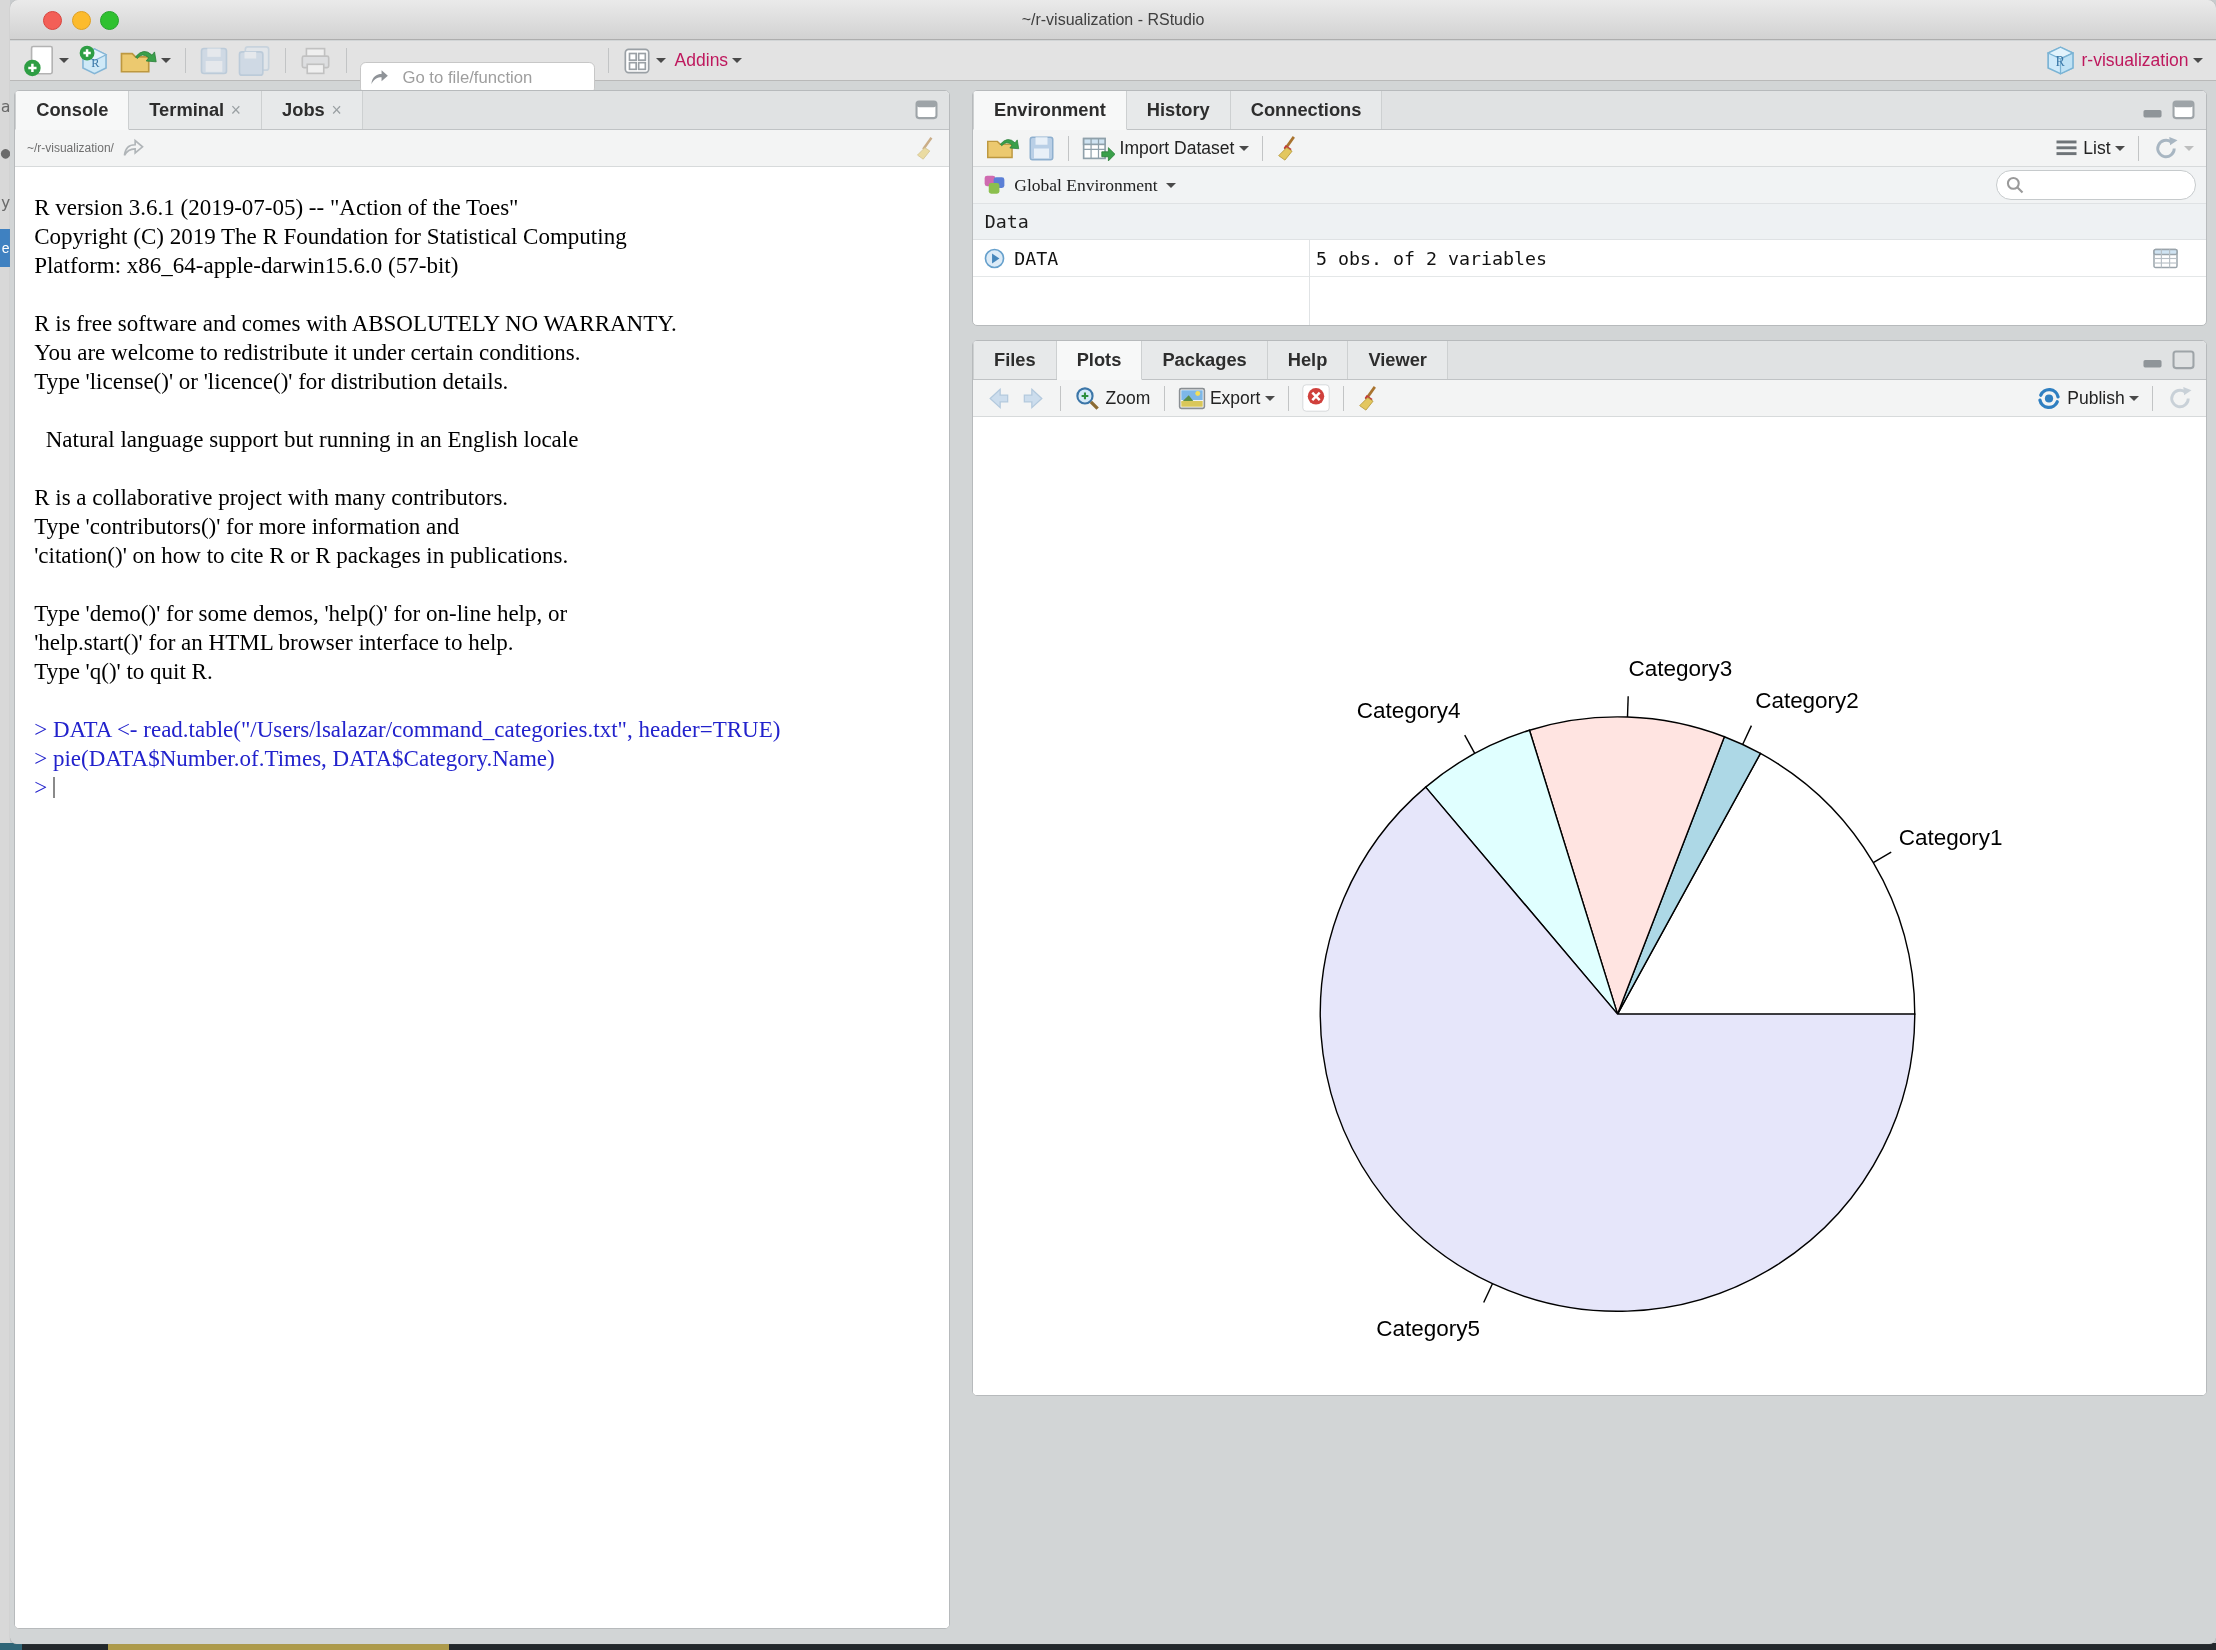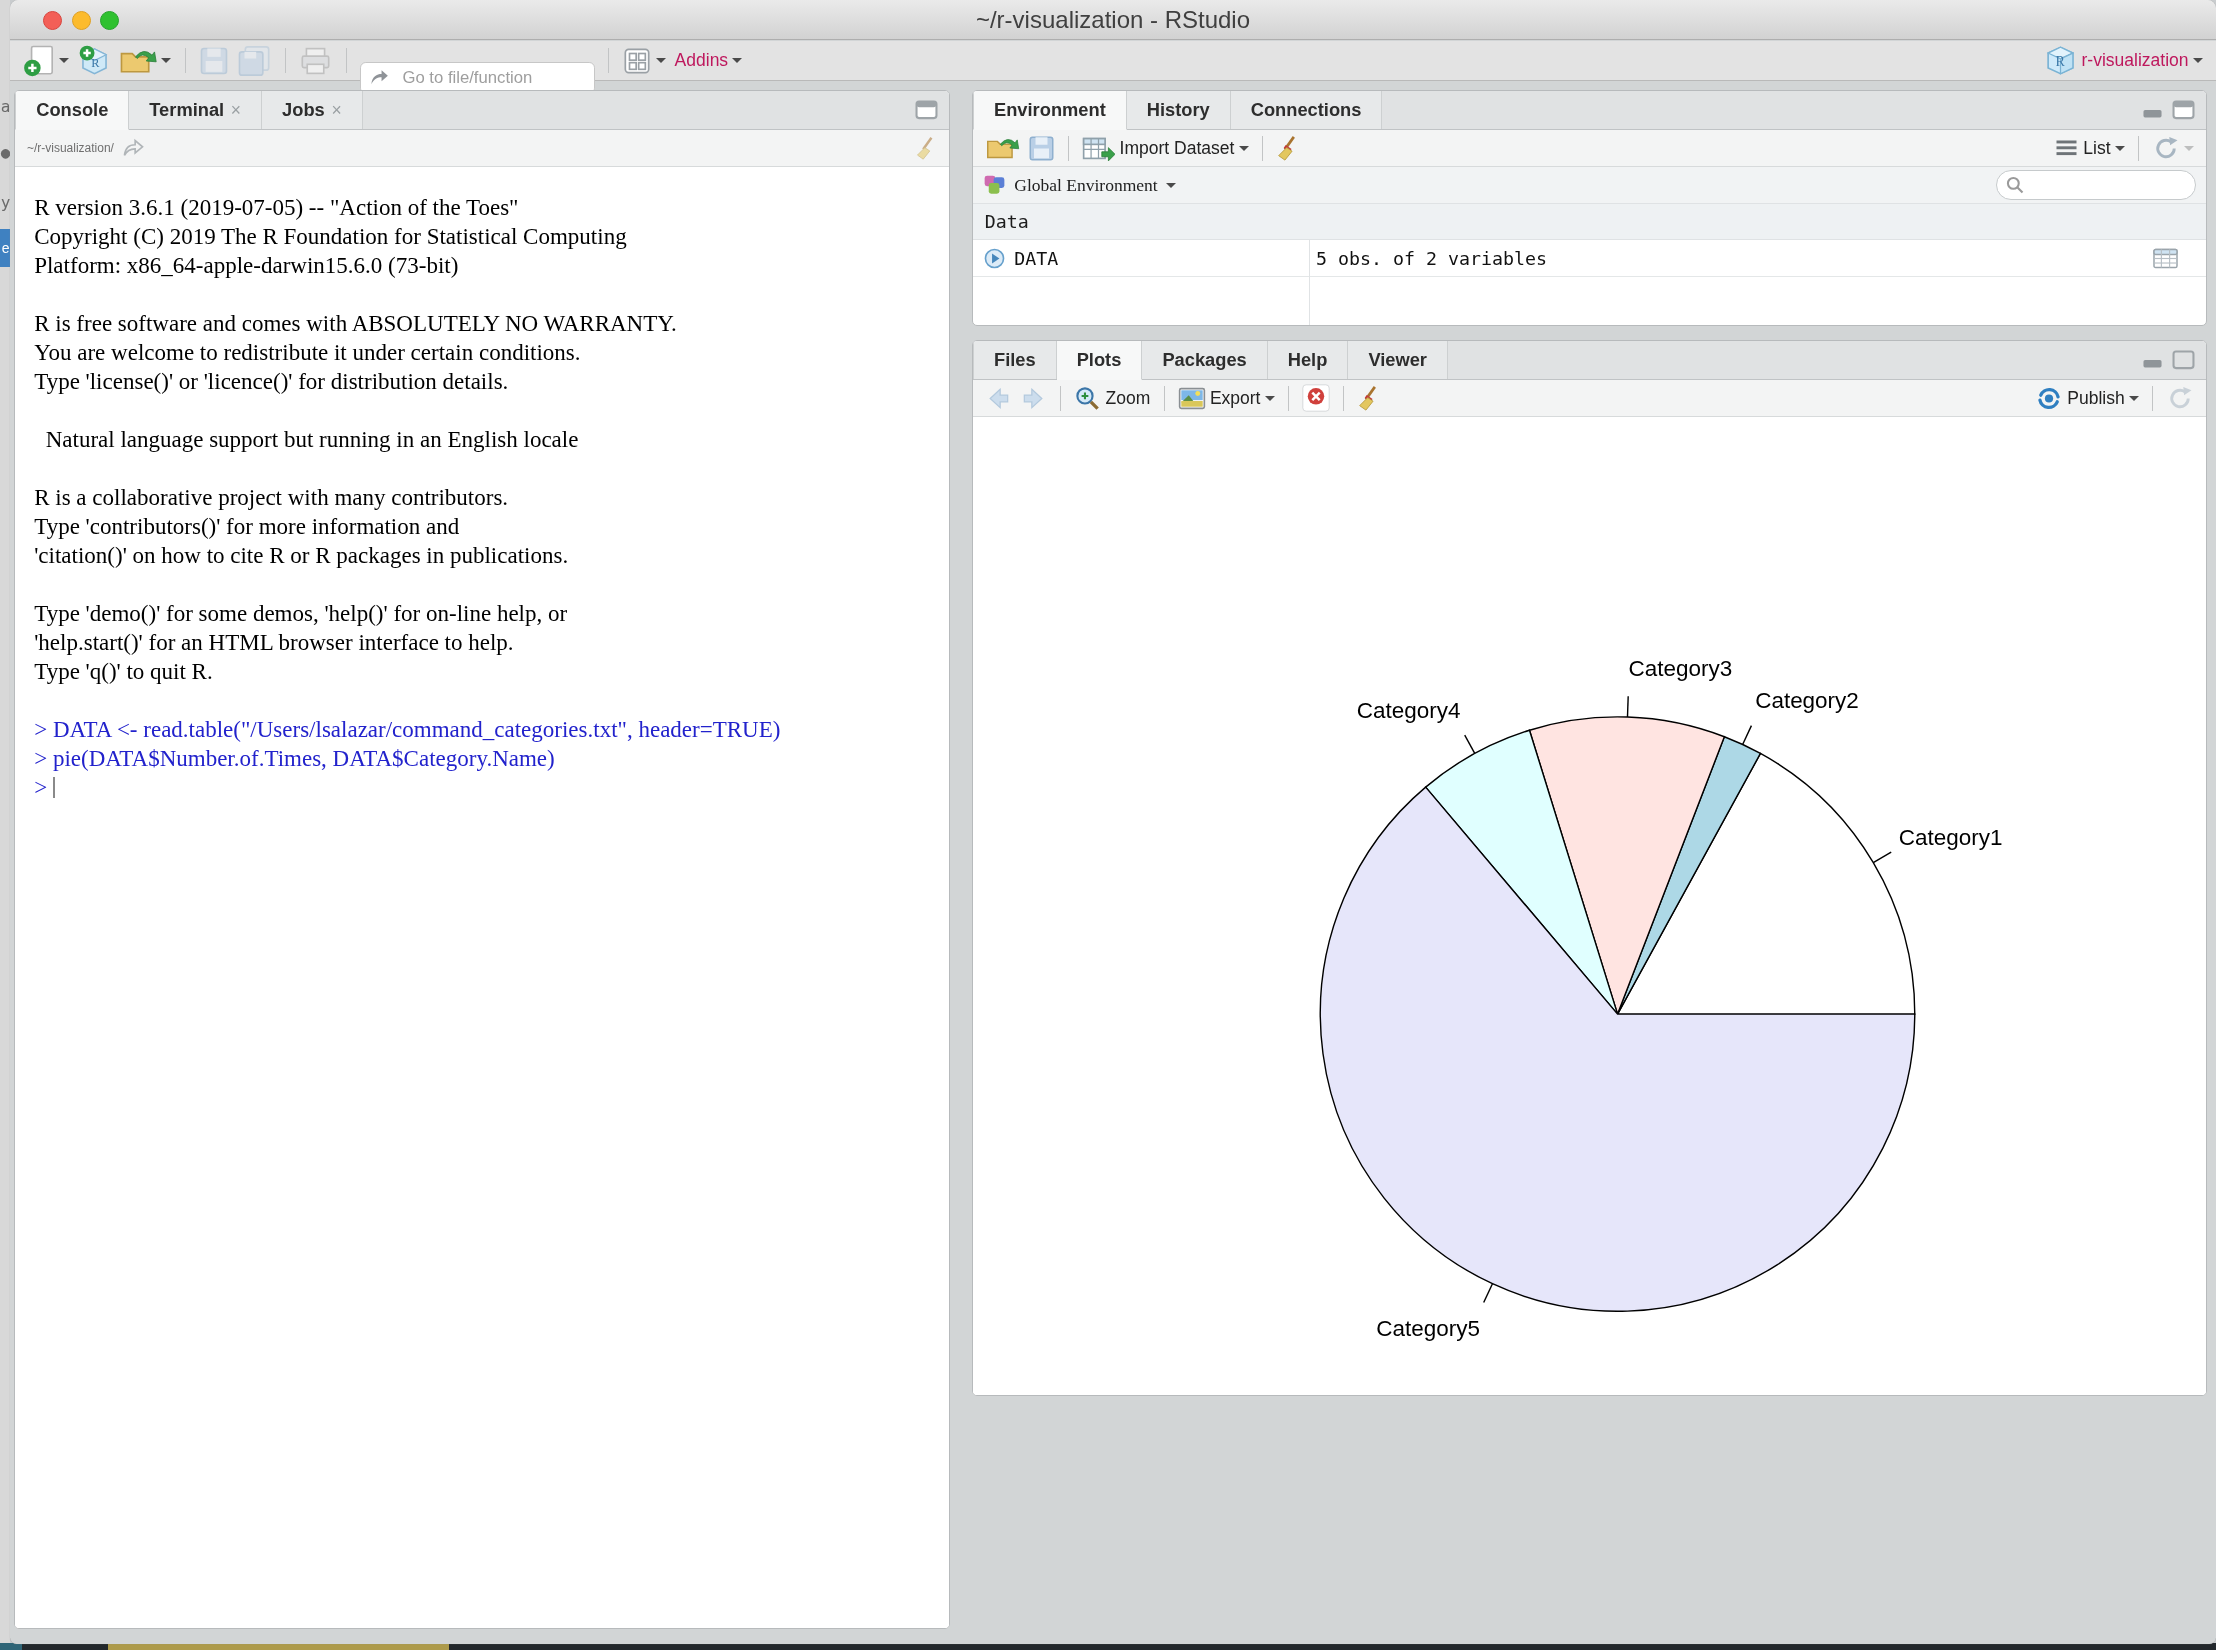--- a/index.html
+++ b/index.html
@@ -11,21 +11,21 @@
   .sliver-mark { position:absolute; left:0.8px; color:#6a6a6a; font-size:16px; font-family:"DejaVu Sans Mono", monospace; }
   .sliver-blue { position:absolute; left:0; top:229px; width:10px; height:38px; background:#3f81c1; color:#fff; font-size:14px; line-height:38px; padding-left:1.7px; }
   .bottom-sliver { position:absolute; left:0; bottom:0; width:2216px; height:6.7px; background:#23282c; }
   .bs-teal { position:absolute; left:0; top:0; width:21.6px; height:6.7px; background:#2f6577; }
   .bs-gold { position:absolute; left:108px; top:0; width:341px; height:6.7px; background:#ad9a4a; }
 
   
   .window { position:absolute; left:10px; top:0; width:2206px; height:1644px; background:#d2d5d6; border-radius:8.3px 8.3px 6.7px 6.7px; overflow:hidden; box-shadow:0 0 0.8px #8a8a8a; }
 
   .titlebar { position:absolute; left:0; top:0; width:100%; height:40px; background:linear-gradient(#eaeaea,#d2d2d2); border-bottom:0.8px solid #aeaeae; }
-  .title { position:absolute; width:100%; text-align:center; line-height:40px; font-size:24px; color:#404040; }
+  .title { position:absolute; width:100%; text-align:center; line-height:40px; font-size:16px; color:#404040; }
   .tl { position:absolute; top:10.8px; width:19px; height:19px; border-radius:50%; }
   .tl.red { left:33px; background:#f35f57; border:0.8px solid #d8453e; }
   .tl.yellow { left:62px; background:#fcbb2d; border:0.8px solid #dfa023; }
   .tl.green { left:90px; background:#2fc12f; border:0.8px solid #27a32c; }
 
   .main-toolbar { position:absolute; left:0; top:41px; width:100%; height:40px; background:#e3e3e3; border-bottom:0.8px solid #b9b9b9; display:flex; align-items:center; padding:0 13.3px; gap:8.3px; }
   .tbtn { display:flex; align-items:center; gap:4.2px; }
   .caret { width:0; height:0; border-left:5px solid transparent; border-right:5px solid transparent; border-top:5.8px solid #4a4a4a; display:inline-block; }
   .caret.dim { border-top-color:#7c7c7c; }
   .vsep { width:0.8px; height:25px; background:#c2c4c5; margin:0 5px; }
@@ -210,21 +210,21 @@
           </svg>
         <div class="spacer"></div>
         <svg width="23" height="25" viewBox="0 0 28 30" opacity="0.55">
             <line x1="20" y1="2" x2="10" y2="16" stroke="#a9742f" stroke-width="3"></line>
             <polygon points="12,14 18,18 10,28 3,23" fill="#e3c75f" stroke="#b89b3e"></polygon>
           </svg>
       </div>
       <div class="console-body" id="console-output">
           <div class="cline">R version 3.6.1 (2019-07-05) -- "Action of the Toes"</div>
           <div class="cline">Copyright (C) 2019 The R Foundation for Statistical Computing</div>
-          <div class="cline">Platform: x86_64-apple-darwin15.6.0 (73-bit)</div>
+          <div class="cline">Platform: x86_64-apple-darwin15.6.0 (57-bit)</div>
           <div class="cline"> </div>
           <div class="cline">R is free software and comes with ABSOLUTELY NO WARRANTY.</div>
           <div class="cline">You are welcome to redistribute it under certain conditions.</div>
           <div class="cline">Type 'license()' or 'licence()' for distribution details.</div>
           <div class="cline"> </div>
           <div class="cline">  Natural language support but running in an English locale</div>
           <div class="cline"> </div>
           <div class="cline">R is a collaborative project with many contributors.</div>
           <div class="cline">Type 'contributors()' for more information and</div>
           <div class="cline">'citation()' on how to cite R or R packages in publications.</div>

